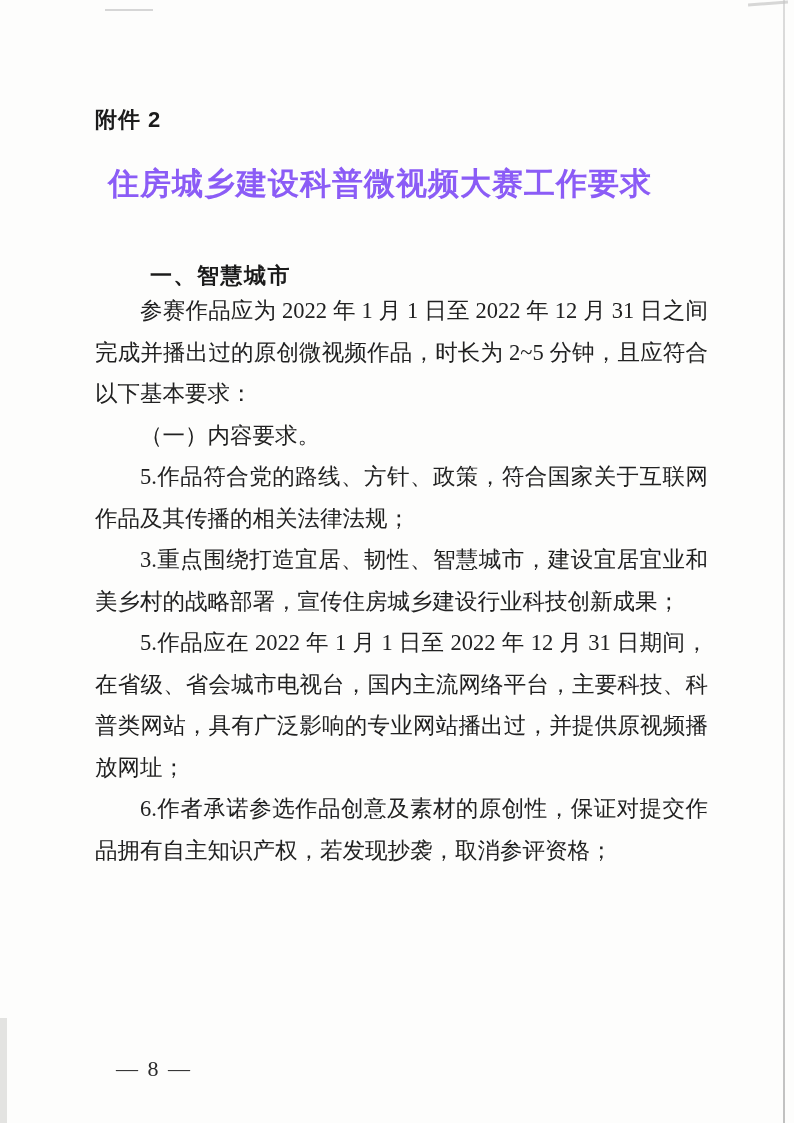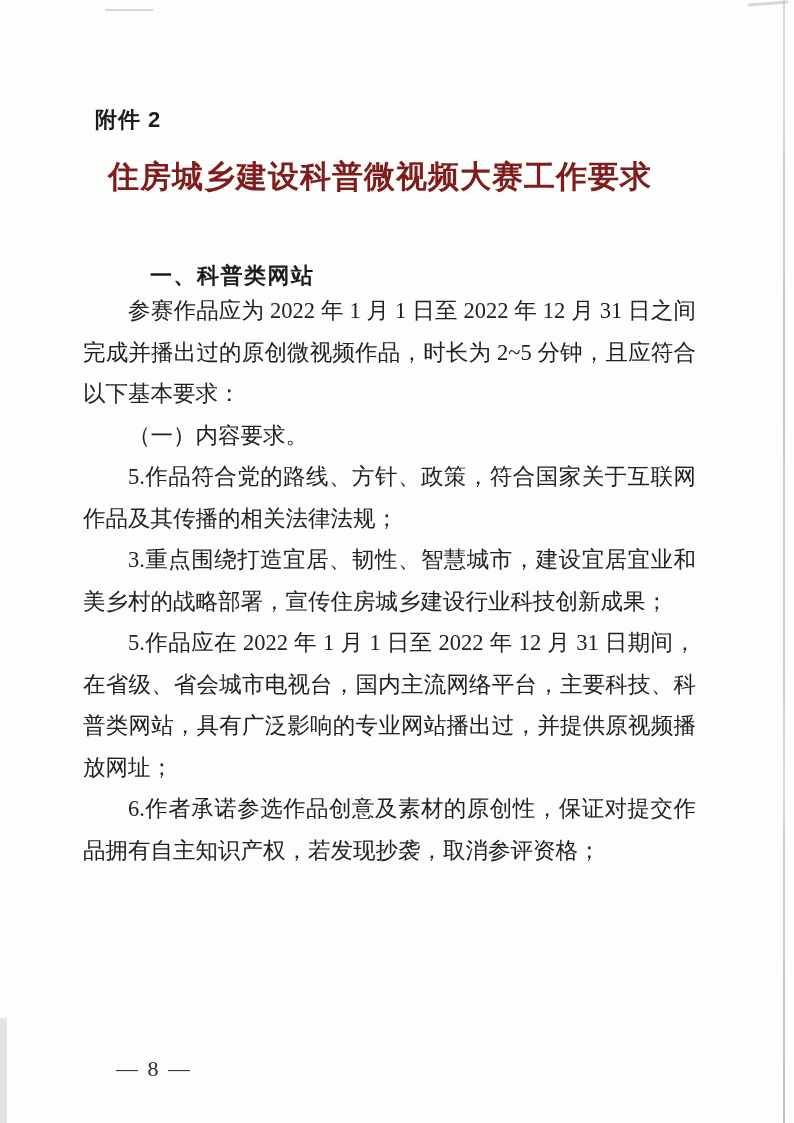--- a/index.html
+++ b/index.html
@@ -64,43 +64,43 @@
     font-weight: bold;
     font-size: 22px;
     letter-spacing: 1px;
     color: #1b1b1b;
     text-align: right;
   }
   .doc-title {
     position: absolute;
     left: 60px;
     right: 94px;
-    top: 156px;
+    top: 163px;
     text-align: center;
     font-family: "Liberation Sans", sans-serif;
     font-weight: bold;
     font-size: 31px;
     letter-spacing: 1px;
-    color: #7f1d1d;
+    color: #8b5cf6;
     margin: 0;
   }
   .section-heading {
     position: absolute;
     left: 150px;
     top: 261px;
     font-family: "Liberation Sans", sans-serif;
     font-weight: bold;
     font-size: 22px;
     letter-spacing: 1.5px;
     color: #1b1b1b;
     margin: 0;
   }
   .body-text {
     position: absolute;
-    left: 83px;
+    left: 95px;
     top: 290px;
     width: 613px;
     font-size: 22.5px;
     line-height: 41.5px;
     text-align: justify;
     color: #212121;
   }
   .body-text p {
     margin: 0;
     text-indent: 2em;
@@ -122,21 +122,21 @@
 
   <div class="artifact right-line"></div>
   <div class="artifact top-dash"></div>
   <div class="artifact topright-smudge"></div>
   <div class="artifact left-strip"></div>
 
   <div class="attachment-label">附件 2</div>
 
   <h1 class="doc-title">住房城乡建设科普微视频大赛工作要求</h1>
 
-  <h2 class="section-heading">一、科普类网站</h2>
+  <h2 class="section-heading">一、智慧城市</h2>
 
   <div class="body-text">
     <p>参赛作品应为 2022 年 1 月 1 日至 2022 年 12 月 31 日之间完成并播出过的原创微视频作品，时长为 2~5 分钟，且应符合以下基本要求：</p>
     <p>（一）内容要求。</p>
     <p>5.作品符合党的路线、方针、政策，符合国家关于互联网作品及其传播的相关法律法规；</p>
     <p>3.重点围绕打造宜居、韧性、智慧城市，建设宜居宜业和美乡村的战略部署，宣传住房城乡建设行业科技创新成果；</p>
     <p>5.作品应在 2022 年 1 月 1 日至 2022 年 12 月 31 日期间，在省级、省会城市电视台，国内主流网络平台，主要科技、科普类网站，具有广泛影响的专业网站播出过，并提供原视频播放网址；</p>
     <p>6.作者承诺参选作品创意及素材的原创性，保证对提交作品拥有自主知识产权，若发现抄袭，取消参评资格；</p>
   </div>
 

